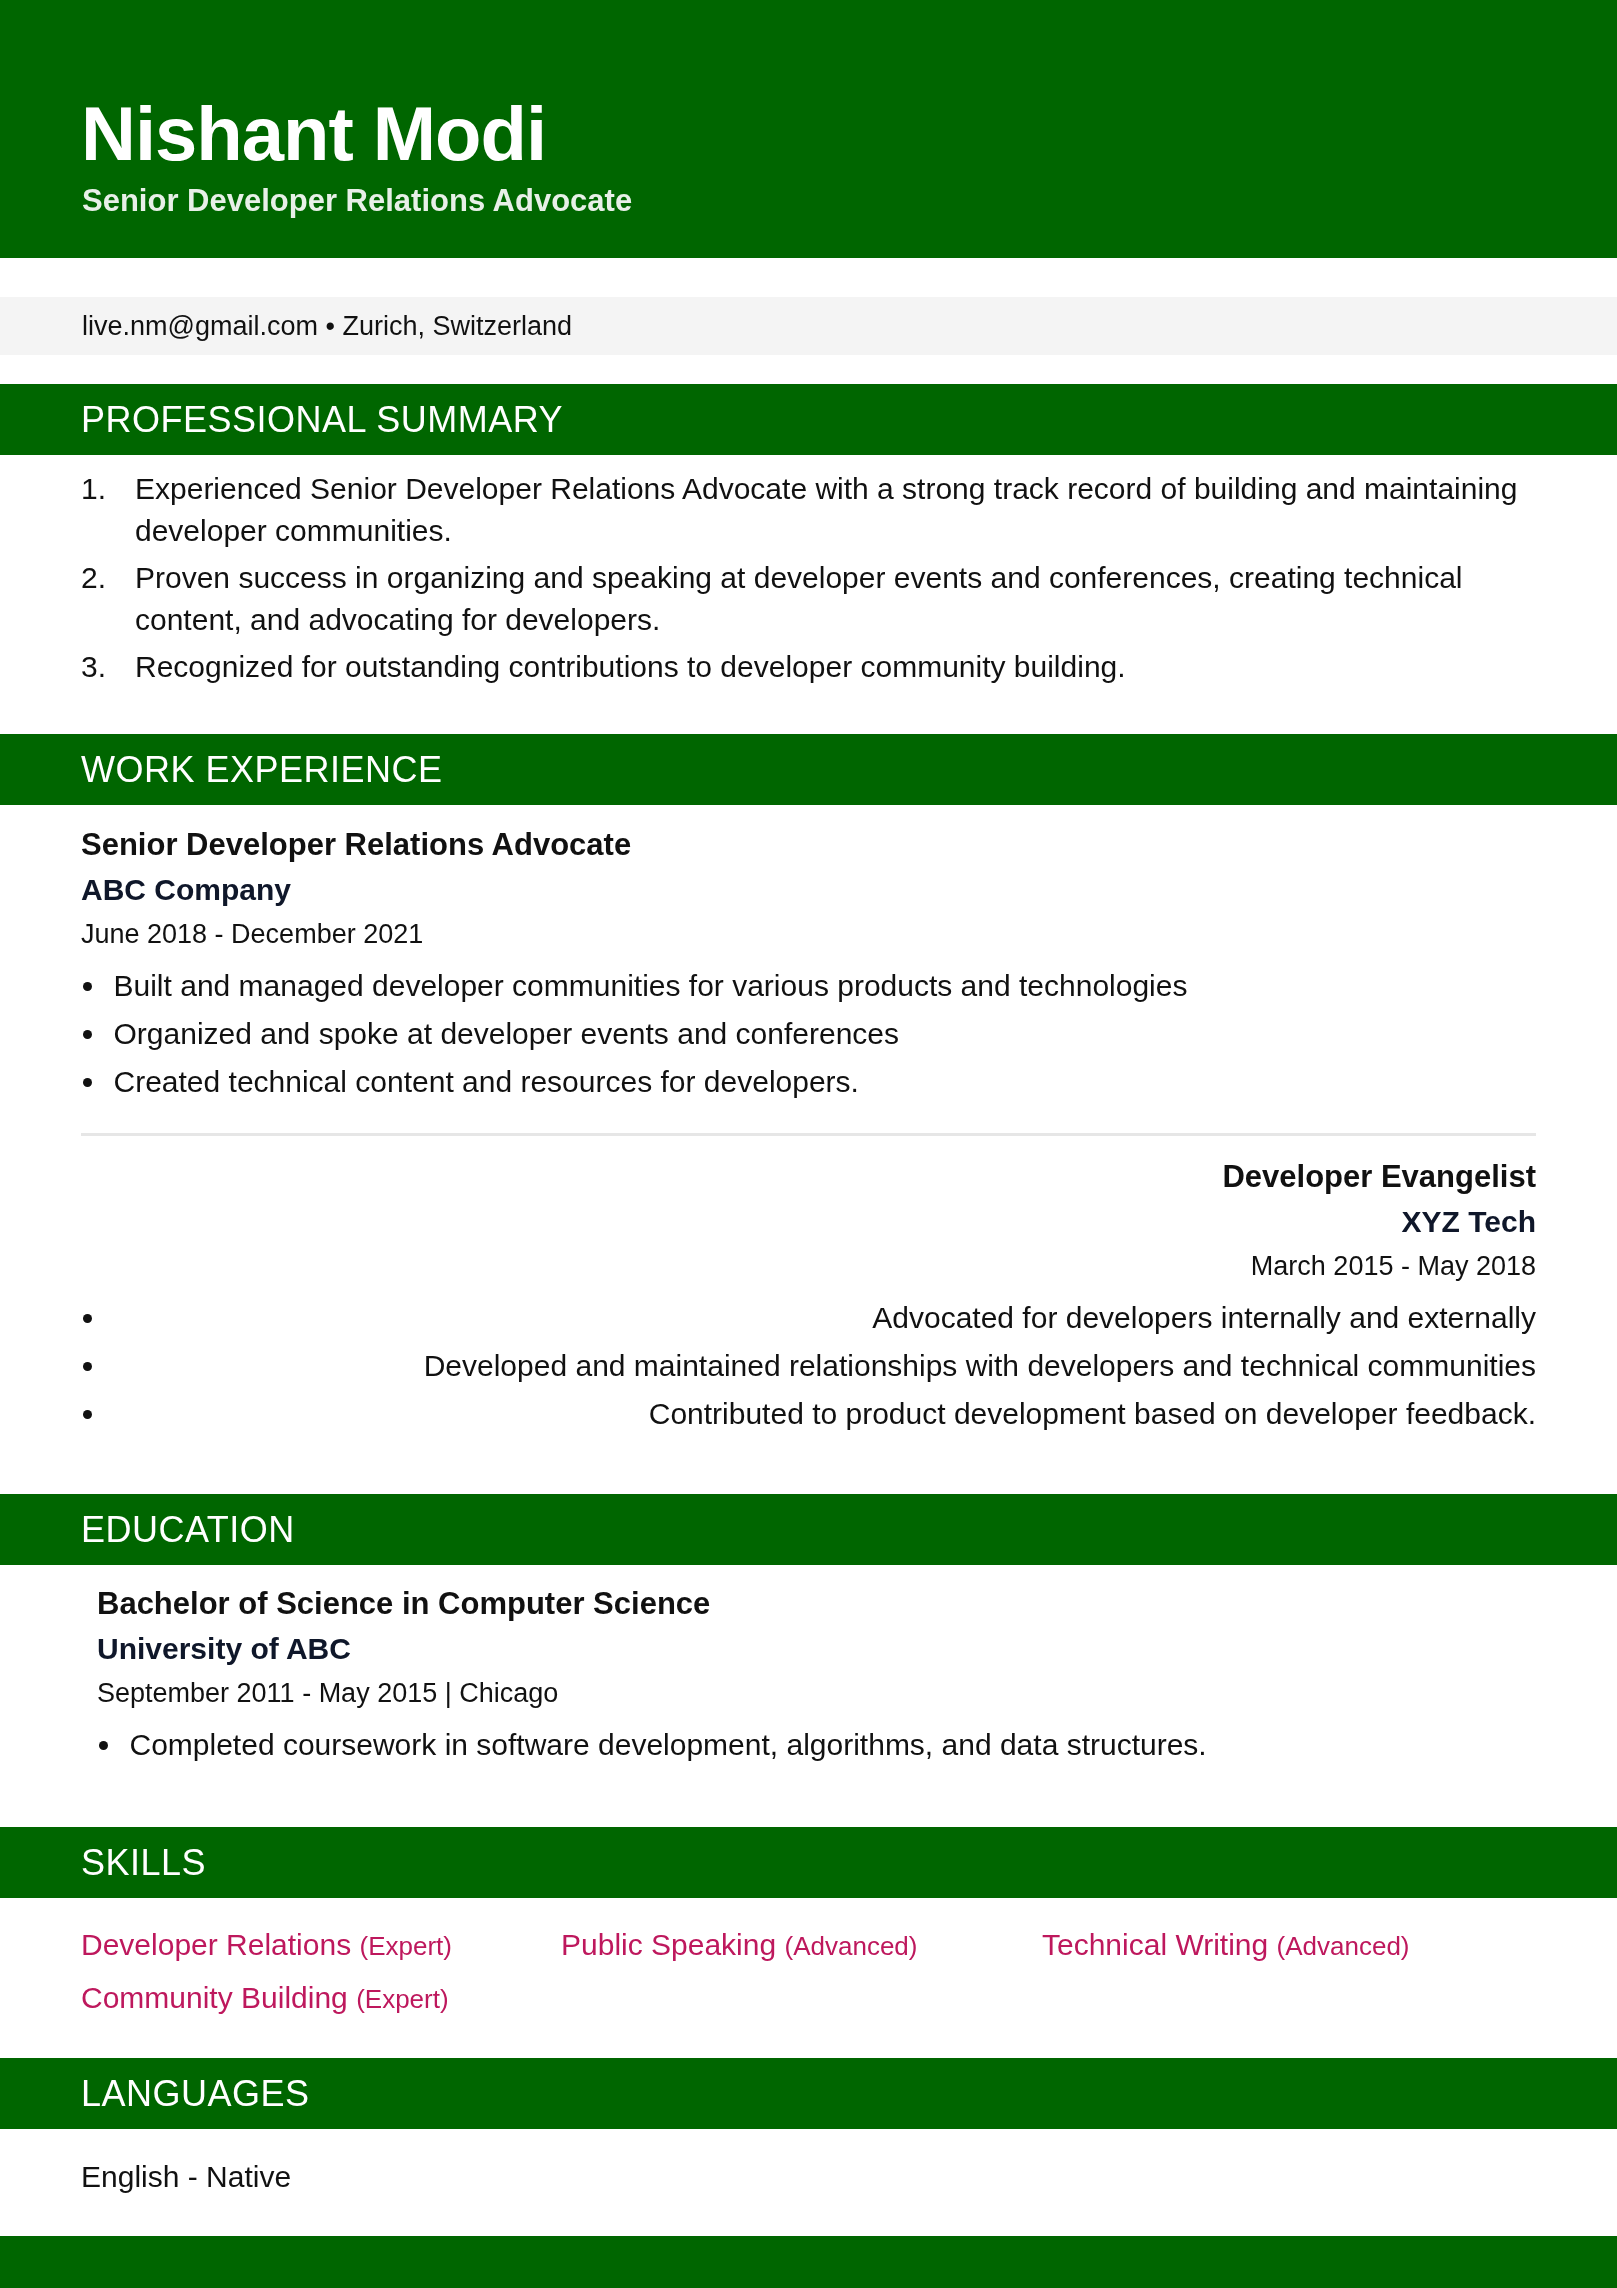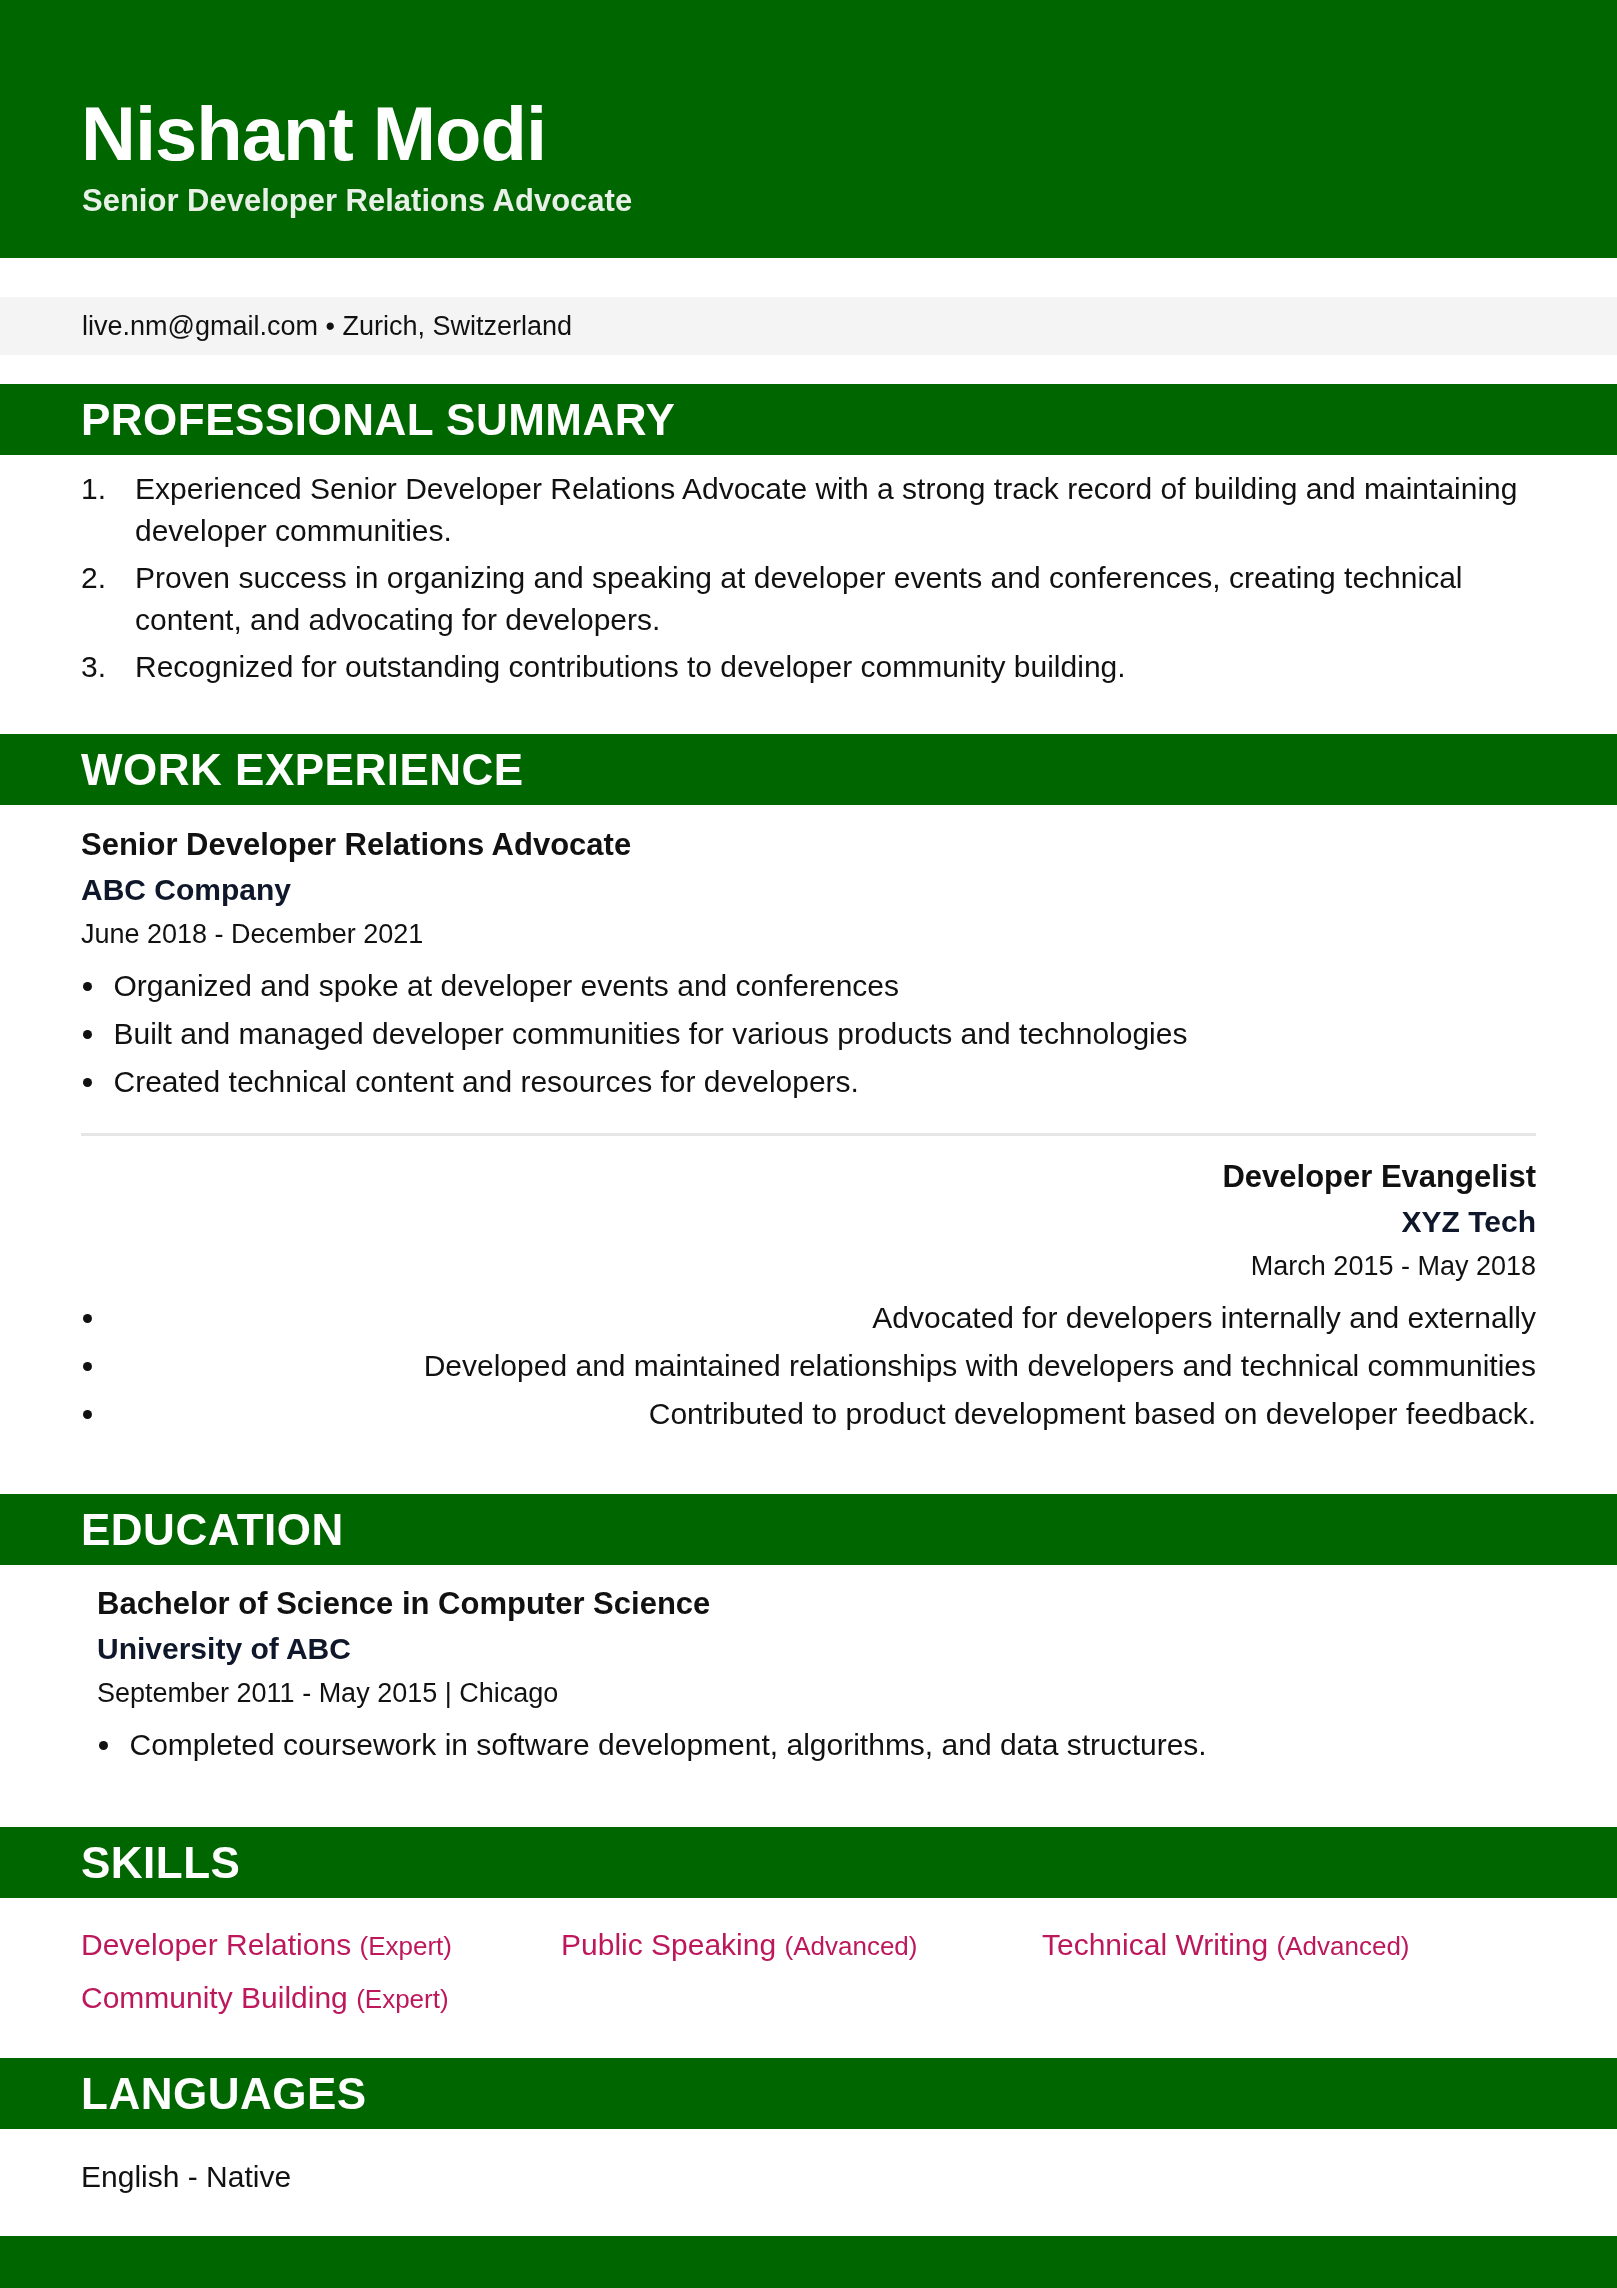--- a/index.html
+++ b/index.html
@@ -4,21 +4,21 @@
 <style>
   * { box-sizing: border-box; margin: 0; padding: 0; }
   html, body { width: 1617px; background: #ffffff; }
   body { font-family: "Liberation Sans", "DejaVu Sans", sans-serif; color: #111; position: relative; height: 2288px; overflow: hidden; }
   .header { position: absolute; left: 0; top: 0; width: 1617px; height: 258px; background: #006600; }
   .name { position: absolute; left: 81px; top: 90px; font-size: 76px; font-weight: 700; color: #fff; letter-spacing: -1px; line-height: 88px; }
   .title { position: absolute; left: 82px; top: 182px; font-size: 31px; font-weight: 700; color: #e8f0e8; line-height: 38px; }
   .contact { position: absolute; left: 0; top: 297px; width: 1617px; height: 58px; background: #f4f4f4; }
   .contact span { position: absolute; left: 82px; top: 13.4px; font-size: 27px; color: #111; line-height: 32.5px; }
   .sec-head { position: absolute; left: 0; width: 1617px; height: 71px; background: #006600; }
-  .sec-head h2 { position: absolute; left: 81px; top: 15.3px; font-size: 44px; font-weight: 700; color: #fff; line-height: 42px; letter-spacing: 0.5px; }
+  .sec-head h2 { position: absolute; left: 81px; top: 15.3px; font-size: 36px; font-weight: 400; color: #fff; line-height: 42px; letter-spacing: 0.5px; }
   .olist { position: absolute; left: 81px; top: 468px; width: 1472px; list-style: none; }
   .olist li { position: relative; padding-left: 54px; font-size: 30px; line-height: 42px; margin-bottom: 4.8px; color: #111; }
   .olist li .num { position: absolute; left: 0; top: 0; }
   .job { position: absolute; left: 81px; width: 1455px; }
   .job .role { font-size: 31px; font-weight: 700; line-height: 42px; color: #111; }
   .job .org { font-size: 30px; font-weight: 700; line-height: 44px; color: #0f172a; margin-top: 1.9px; }
   .job .date { font-size: 27px; line-height: 44px; color: #111; margin-top: 0px; }
   .job ul { list-style: none; margin-top: 5.7px; }
   .job li { position: relative; padding-left: 32.5px; font-size: 30px; line-height: 48px; color: #111; }
   .job li::before { content: ""; position: absolute; left: 1.9px; top: 20px; width: 9.6px; height: 9.6px; border-radius: 50%; background: #111; }
@@ -53,22 +53,22 @@
 
 <div class="sec-head" style="top:734px;">
   <h2>WORK EXPERIENCE</h2>
 </div>
 
 <div class="job" style="top:824px;">
   <div class="role">Senior Developer Relations Advocate</div>
   <div class="org">ABC Company</div>
   <div class="date">June 2018 - December 2021</div>
   <ul>
+    <li>Built and managed developer communities for various products and technologies</li>
     <li>Organized and spoke at developer events and conferences</li>
-    <li>Built and managed developer communities for various products and technologies</li>
     <li>Created technical content and resources for developers.</li>
   </ul>
 </div>
 
 <div class="divider"></div>
 
 <div class="job" style="top:1156px;text-align:right;">
   <div class="role">Developer Evangelist</div>
   <div class="org">XYZ Tech</div>
   <div class="date">March 2015 - May 2018</div>

